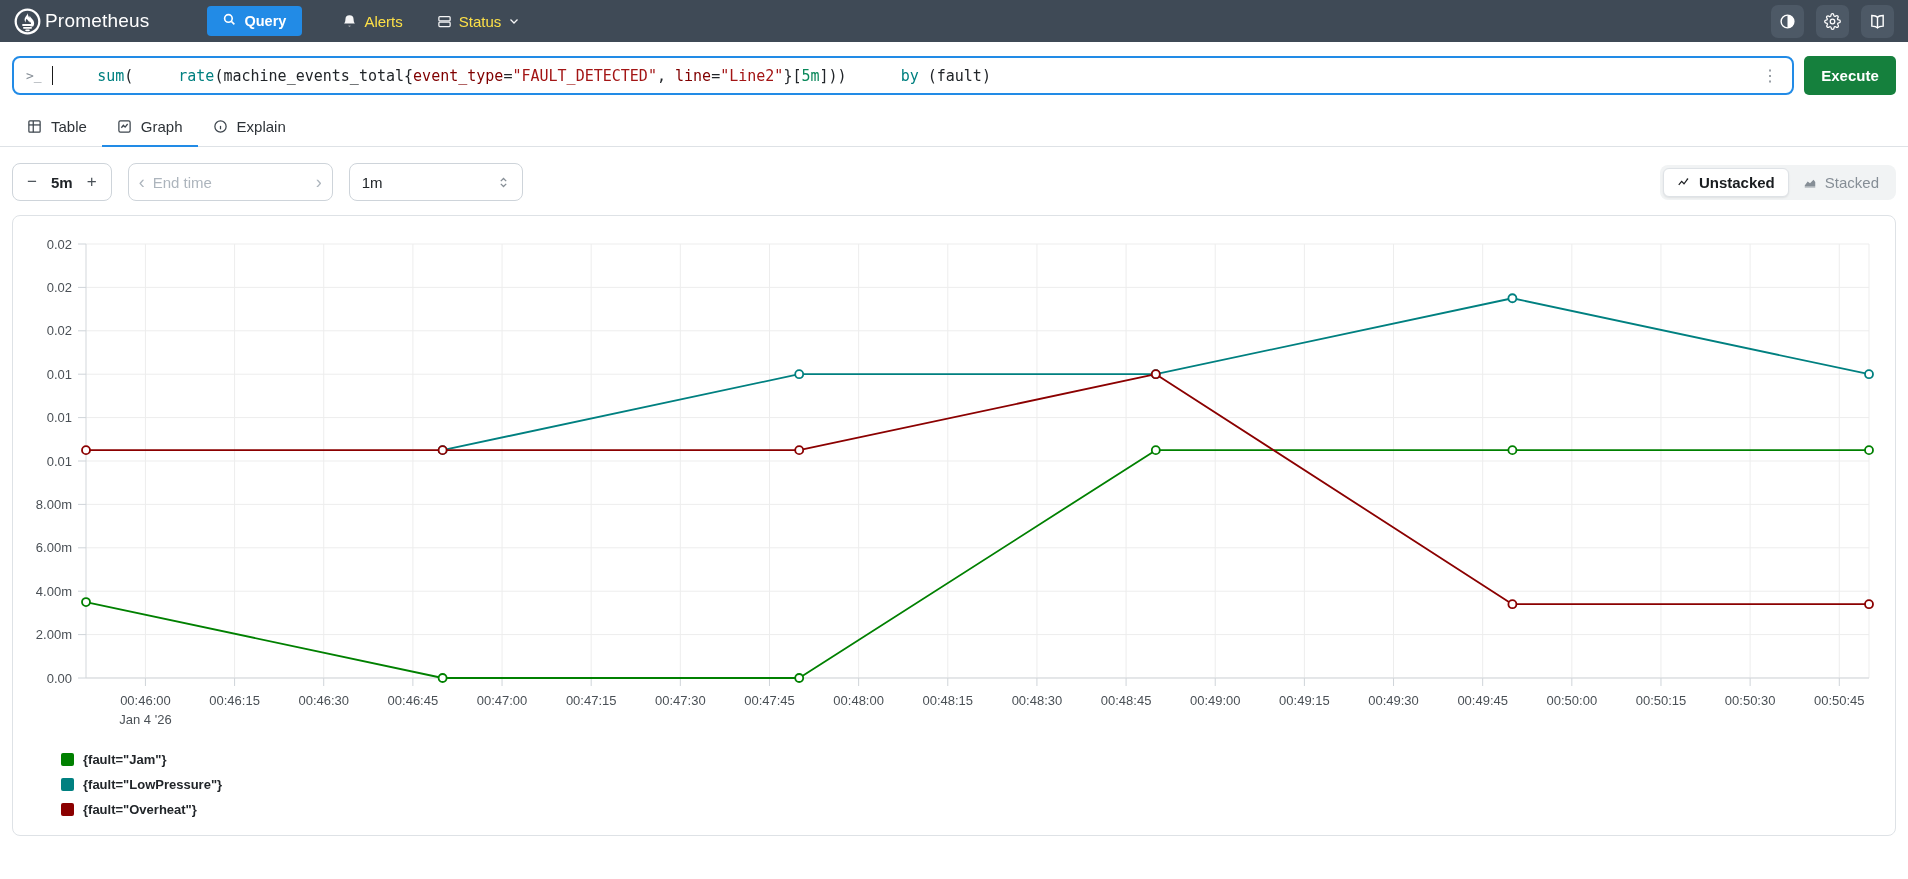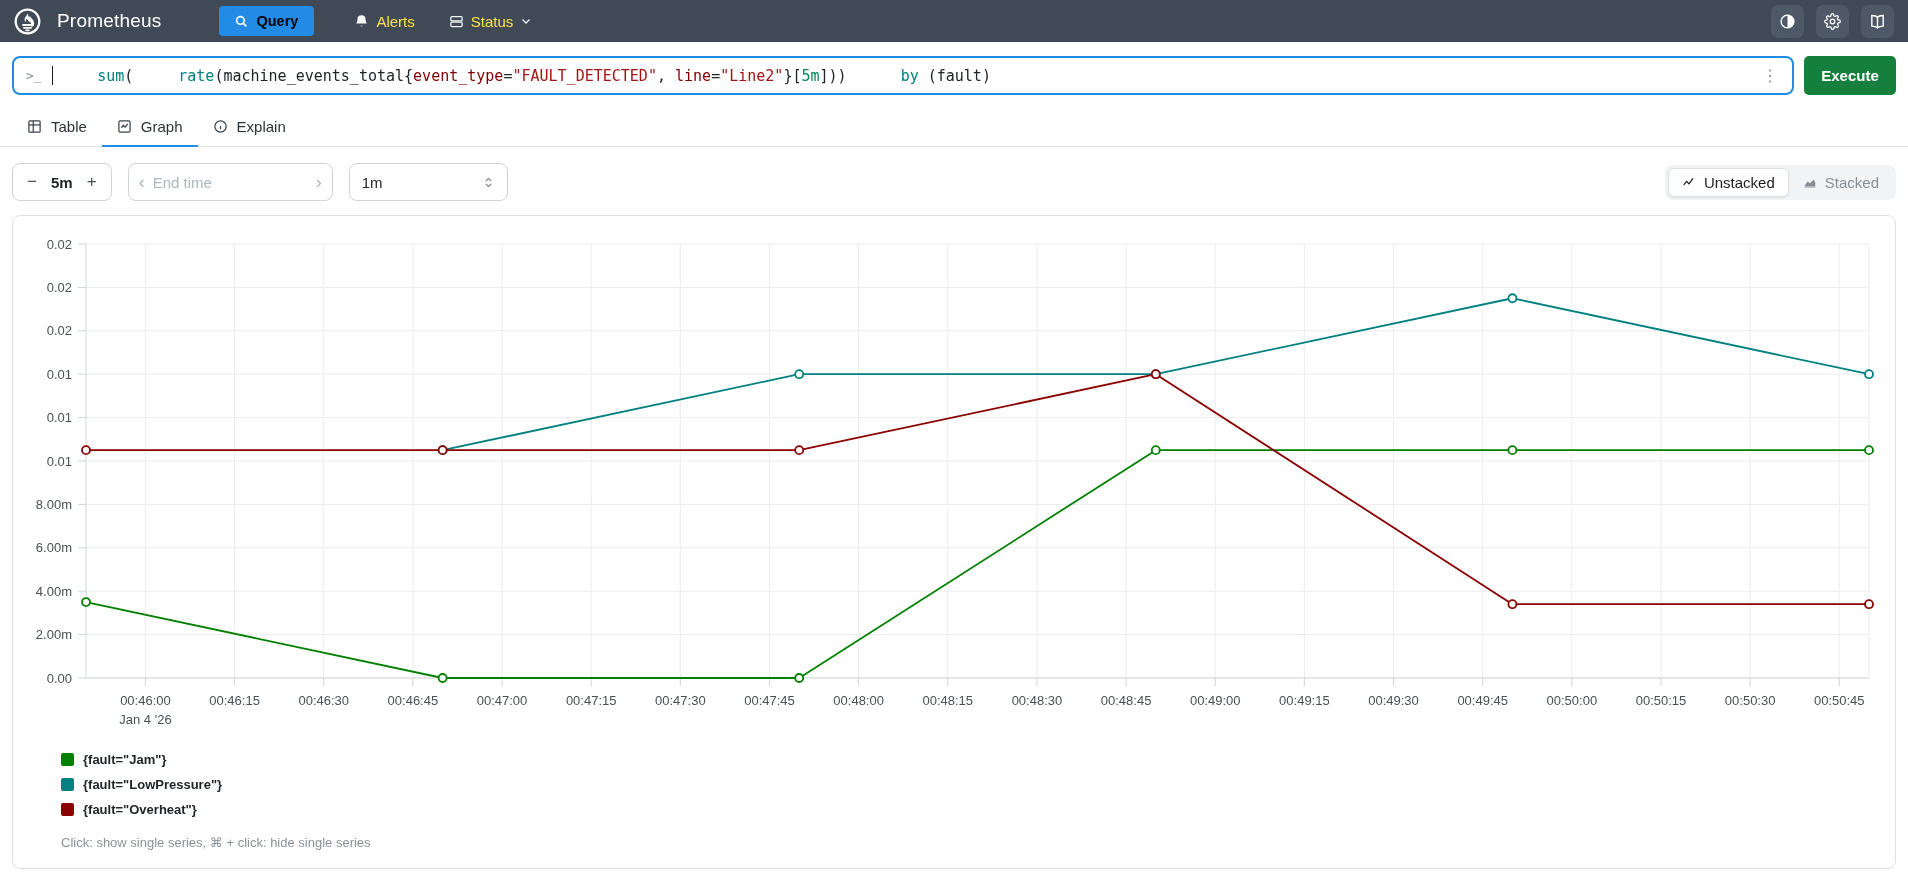--- a/index.html
+++ b/index.html
@@ -1,24 +1,24 @@
 <!DOCTYPE html>
 <html><head>
 <meta charset="utf-8">
 <style>
   * { box-sizing: border-box; margin: 0; padding: 0; }
   html,body { width: 1908px; height: 879px; overflow: hidden; background:#fff;
     font-family: "Liberation Sans", sans-serif; color:#212529; }
 
   
   .navbar { height:42px; background:#3f4a56; display:flex; align-items:center; padding:0 14px; gap:10px; }
-  .brand { display:flex; align-items:center; gap:16px; }
+  .brand { display:flex; align-items:center; gap:4px; }
   .brand-name { color:#fff; font-size:19px; letter-spacing:.2px; }
-  .nav-query-btn { margin-left:48px; background:#228be6; color:#000000; border:none; border-radius:4px;
-    font-size:14.5px; font-weight:700; padding:7px 16px; display:flex; align-items:center; gap:8px; cursor:pointer; }
+  .nav-query-btn { margin-left:48px; background:#228be6; color:#ffffff; border:none; border-radius:4px;
+    font-size:14.5px; font-weight:700; padding:7px 16px; display:flex; align-items:flex-start; gap:8px; cursor:pointer; }
   .nav-item { display:flex; align-items:center; gap:7px; color:#fde047; font-size:15px; padding:7px 12px; cursor:pointer; }
   .nav-item svg { opacity:.95; }
   .nav-right { margin-left:auto; display:flex; gap:12px; }
   .nav-icon-btn { width:33px; height:33px; border-radius:7px; background:#4d5966; border:none;
     display:flex; align-items:center; justify-content:center; cursor:pointer; }
 
   
   .query-row { display:flex; gap:10px; margin:14px 12px 0 12px; }
   .query-input { flex:1; border:2px solid #228be6; border-radius:8px; height:39px;
     display:flex; align-items:center; padding:0 10px; background:#fff; }
@@ -45,25 +45,25 @@
   .controls { display:flex; align-items:center; margin:16px 12px 0 12px; }
   .ctrl-left { display:flex; gap:16px; align-items:center; }
   .stepper { display:flex; align-items:center; border:1px solid #ced4da; border-radius:8px; height:38px; padding:0 6px; }
   .stepper .step-btn { border:none; background:none; color:#495057; font-size:17px; width:26px; cursor:pointer; }
   .stepper .range-val { font-size:15px; font-weight:600; padding:0 6px; }
   .endtime { display:flex; align-items:center; border:1px solid #ced4da; border-radius:8px; height:38px; width:205px; padding:0 10px; }
   .endtime .chev { color:#adb5bd; font-size:18px; cursor:pointer; line-height:1; }
   .endtime input { flex:1; border:none; outline:none; font-size:15px; padding:0 8px; color:#0f766e; min-width:0; }
   .endtime input::placeholder { color:#adb5bd; }
   .res-select { display:flex; align-items:center; justify-content:space-between; border:1px solid #ced4da; border-radius:8px;
-    height:38px; width:159px; padding:0 12px; font-size:15px; cursor:pointer; }
+    height:38px; width:174px; padding:0 12px; font-size:15px; cursor:pointer; }
   .segmented { margin-left:auto; background:#f1f3f4; border-radius:8px; padding:3px; display:flex; }
   .segment { display:flex; align-items:center; gap:8px; font-size:15px; padding:5px 13px; border-radius:6px;
     color:#868e96; font-weight:500; cursor:pointer; border:1px solid transparent; }
-  .segment.active { background:#fff; color:#1a1d20; font-weight:400; border-color:#dee2e6; box-shadow:0 1px 2px rgba(0,0,0,.08);text-align:center; }
+  .segment.active { background:#fff; color:#1a1d20; font-weight:700; border-color:#dee2e6; box-shadow:0 1px 2px rgba(0,0,0,.08);text-align:center; }
 
   
   .panel { margin:14px 12px; border:1px solid #dee2e6; border-radius:8px; padding:16px 18px 18px 18px; background:#fff; }
   .chart-wrap svg { display:block; }
   .axis-label { font-family:"Liberation Sans", sans-serif; font-size:13px; fill:#4a5056; }
   .legend { margin:18px 0 0 30px; display:flex; flex-direction:column; gap:10px; }
   .legend-row { display:flex; align-items:center; gap:9px; cursor:pointer; }
   .legend-swatch { width:13px; height:13px; border-radius:2px; display:inline-block; }
   .legend-label { font-size:13px; font-weight:700; color:#212529; }
   .legend-hint { margin:18px 0 0 30px; font-size:13px; color:#8b9198; }
@@ -367,14 +367,13 @@
       </div>
       <div class="legend-row">
         <span class="legend-swatch" style="background: rgb(0, 128, 128);"></span>
         <span class="legend-label">{fault="LowPressure"}</span>
       </div>
       <div class="legend-row">
         <span class="legend-swatch" style="background: rgb(139, 0, 0);"></span>
         <span class="legend-label">{fault="Overheat"}</span>
       </div>
     </div>
-  <div class="legend-hint">Click: show single series, ⌘ + click: hide single series</div>
 </div>
 
 </body></html>

